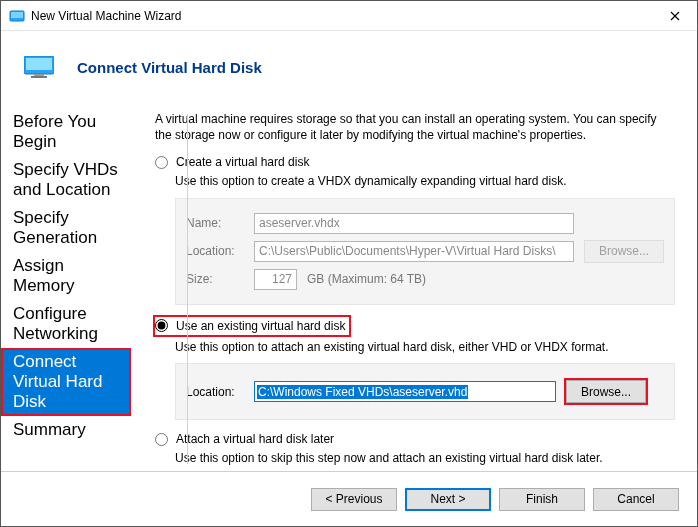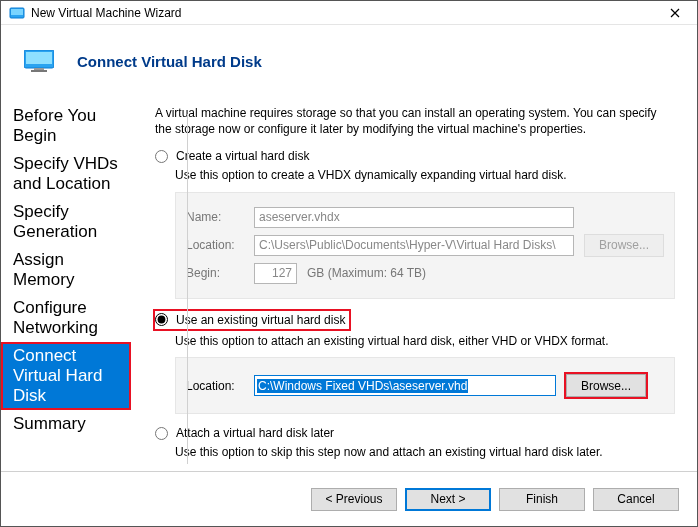--- a/index.html
+++ b/index.html
@@ -9,21 +9,21 @@
     font-size: 12px;
     background: #fff;
     color: #000;
     width: 698px;
     height: 527px;
     border: 1px solid #555;
     position: relative;
     overflow: hidden;
   }
   .titlebar {
-    height: 24px;
+    height: 30px;
     display: flex;
     align-items: center;
     padding: 0 0 0 8px;
     border-bottom: 1px solid #e5e5e5;
   }
   .title-icon {
     width: 16px; height: 16px;
     margin-right: 6px;
     display: inline-flex;
     align-items: center;
@@ -198,21 +198,21 @@
         <div class="field-row">
           <span class="field-label">Name:</span>
           <input class="text-input disabled" style="width: 320px;" readonly="" value="aseserver.vhdx">
         </div>
         <div class="field-row">
           <span class="field-label">Location:</span>
           <input class="text-input disabled" style="width: 320px;" readonly="" value="C:\Users\Public\Documents\Hyper-V\Virtual Hard Disks\">
           <button class="btn disabled">Browse...</button>
         </div>
         <div class="field-row">
-          <span class="field-label">Begin:</span>
+          <span class="field-label">Size:</span>
           <input class="text-input disabled" style="width: 43px; text-align: right;" readonly="" value="127">
           <span class="unit">GB (Maximum: 64 TB)</span>
         </div>
       </div>
     </div>
 
     <div class="opt-block">
       <label class="opt-row hlred">
         <input type="radio" name="vhd" checked="" style="">
         <span>Use an existing virtual hard disk</span>

